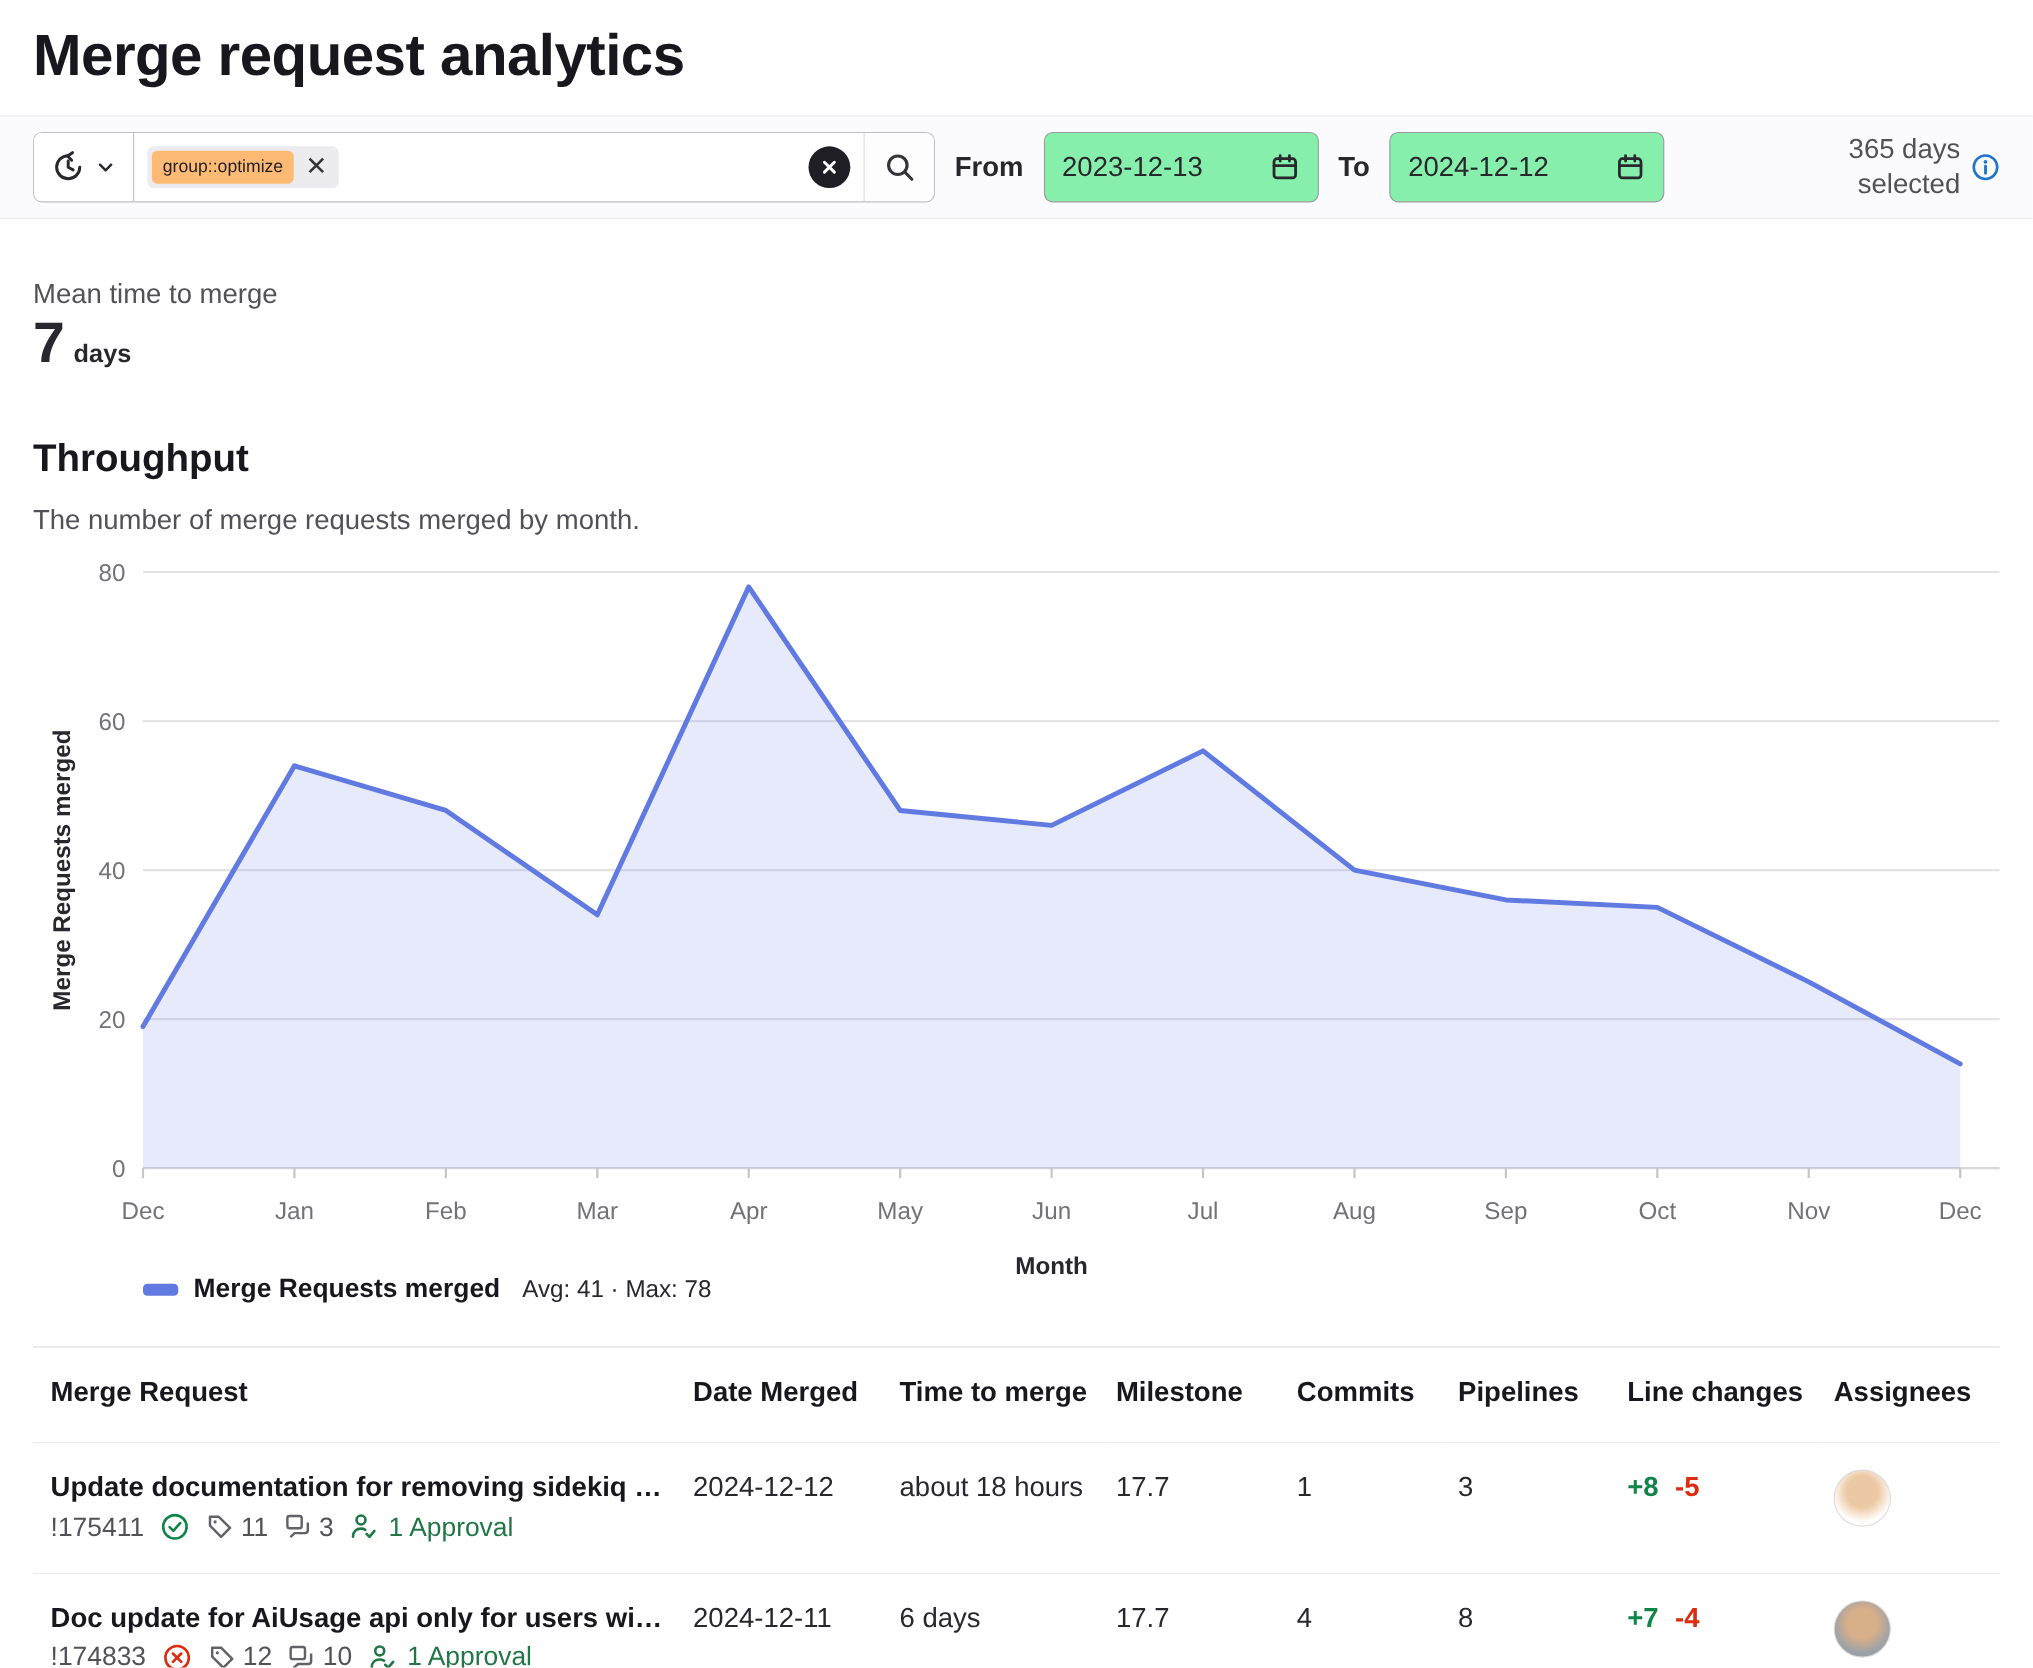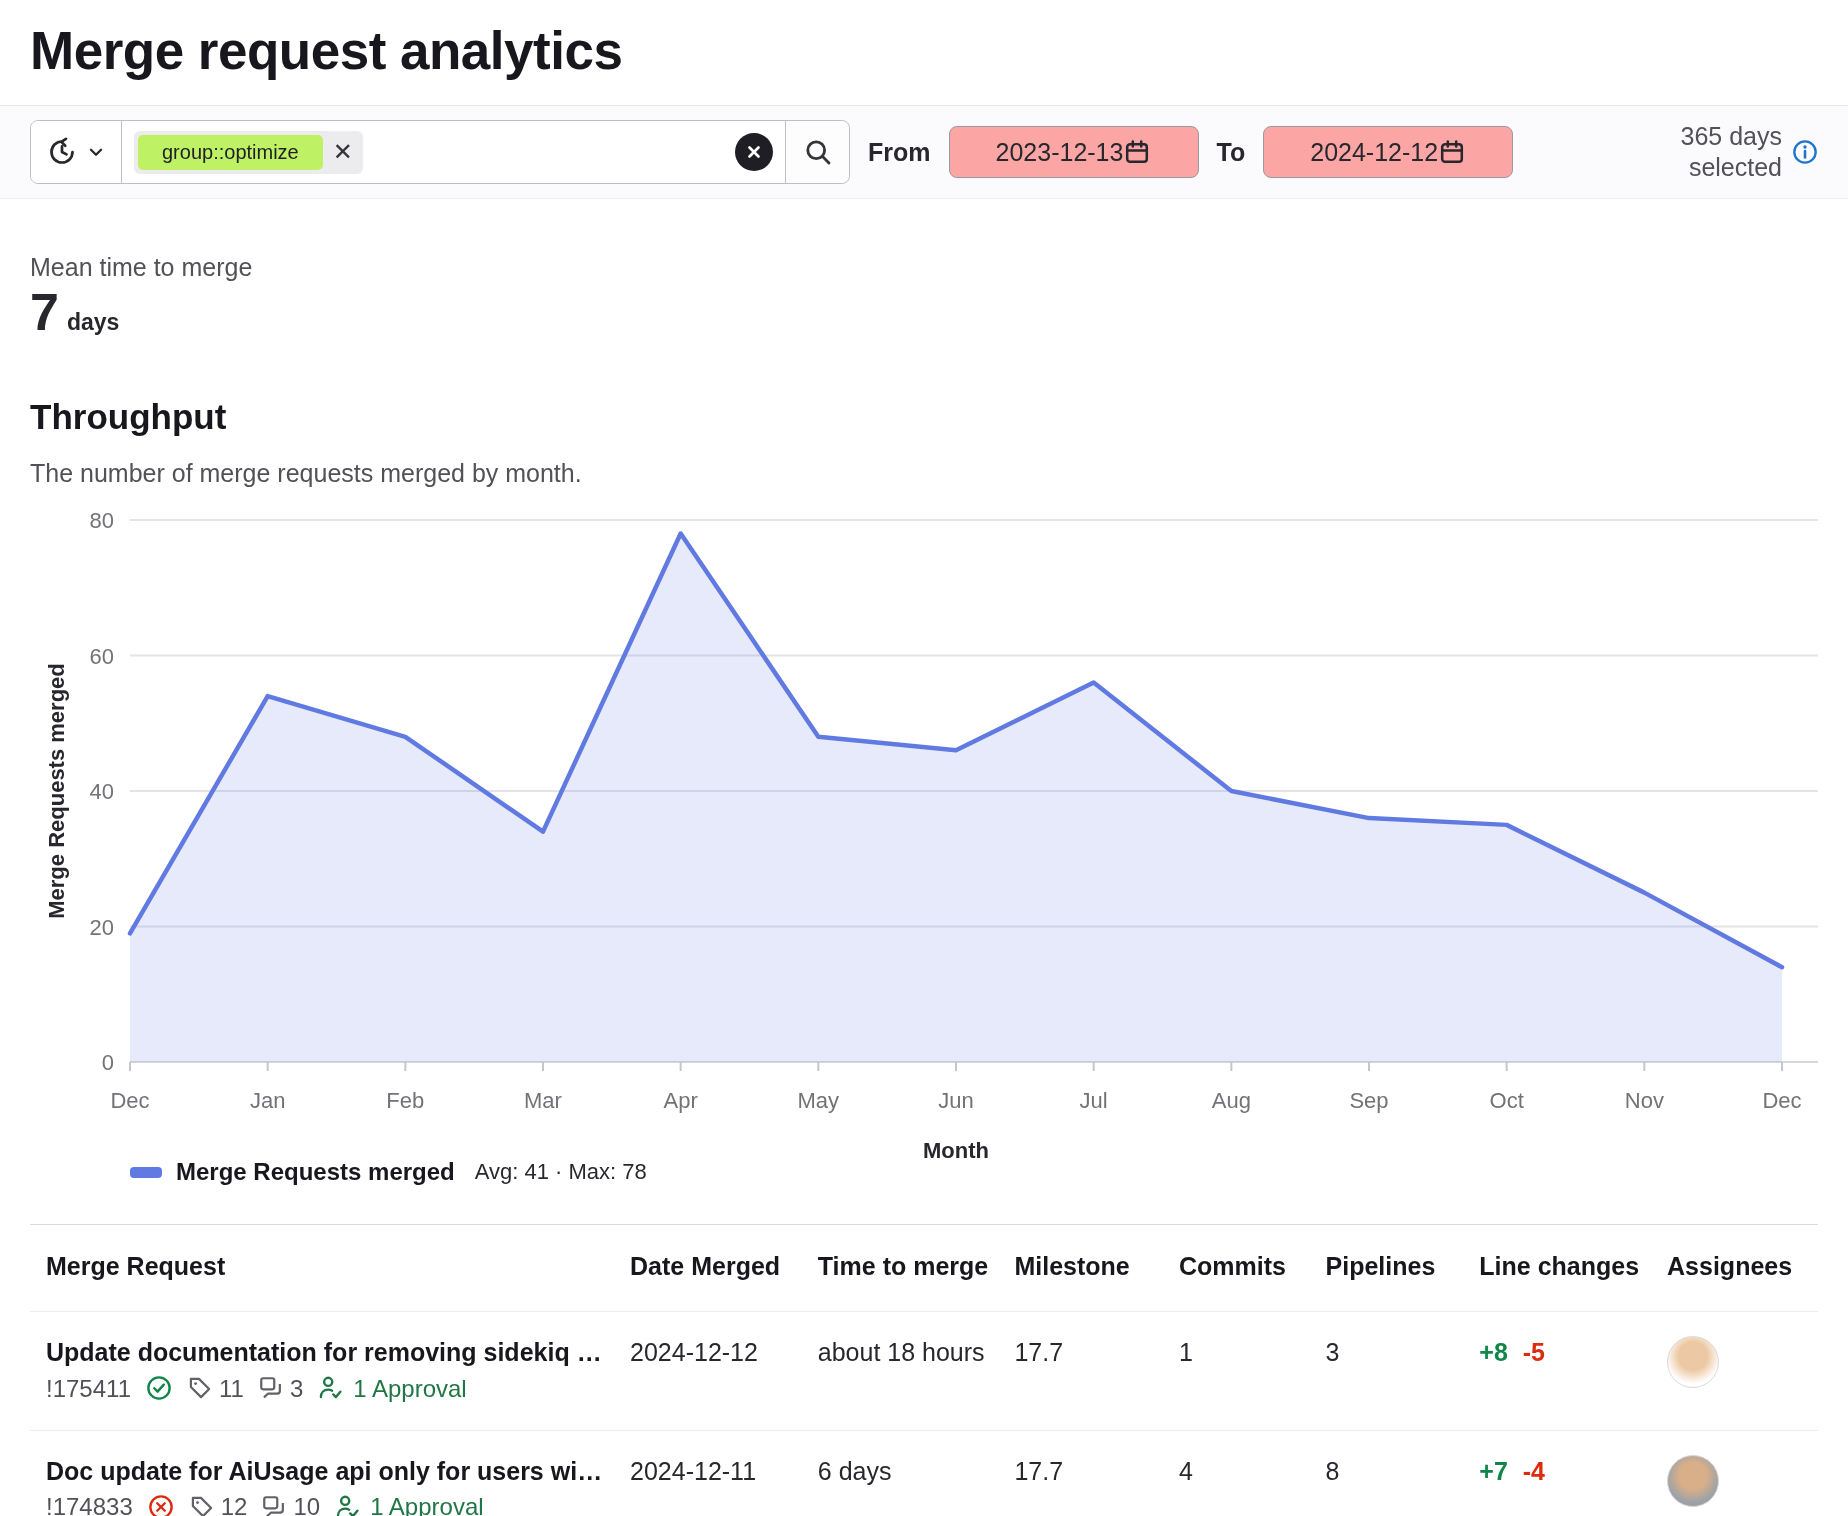--- a/index.html
+++ b/index.html
@@ -12,29 +12,29 @@
   h1.page-title { font-size:53px; font-weight:bold; letter-spacing:-0.5px; color:#18171d; }
 
   
   .filter-band { background:#fbfafd; border-top:1px solid #e8e8ea; border-bottom:1px solid #ececef;
     padding:14px 30px; display:flex; align-items:center; gap:18px; }
   .filtered-search { display:flex; align-items:stretch; height:64px; background:#fff;
     border:1.5px solid #bfbfc3; border-radius:8px; flex:1 1 auto; max-width:820px; overflow:hidden; }
   .fs-history { display:flex; align-items:center; gap:10px; padding:0 16px; border-right:1.5px solid #bfbfc3; cursor:pointer; background:#fff; }
   .fs-input-area { flex:1; display:flex; align-items:center; padding:0 12px; gap:10px; position:relative; }
   .fs-token { display:flex; align-items:center; background:#ececef; border-radius:6px; padding:4px 10px 4px 4px; gap:10px; }
-  .fs-token-value { background:#bef264; border-radius:5px; padding:6px 24px; font-size:20px; color:#1f1e24; }
+  .fs-token-value { background:#fdba74; border-radius:5px; padding:6px 10px; font-size:16px; color:#1f1e24; }
   .fs-token-close { font-size:24px; color:#35343a; background:none; border:none; cursor:pointer; line-height:1; }
   .fs-clear { margin-left:auto; width:38px; height:38px; border-radius:50%; background:#1f1e24; color:#fff;
     border:none; display:flex; align-items:center; justify-content:center; cursor:pointer; }
   .fs-search-btn { display:flex; align-items:center; justify-content:center; width:64px;
     border-left:1.5px solid #bfbfc3; background:#fdfdfe; cursor:pointer; border-top-right-radius:8px; border-bottom-right-radius:8px; }
   .date-label { font-size:25px; font-weight:bold; color:#28272d; }
-  .date-field { display:flex; align-items:center; justify-content:center; width:250px; height:52px;
-    border:1.5px solid #9a999e; border-radius:8px; background:#fca5a5; padding:0 16px; cursor:pointer; }
+  .date-field { display:flex; align-items:center; justify-content:space-between; width:250px; height:64px;
+    border:1.5px solid #9a999e; border-radius:8px; background:#86efac; padding:0 16px; cursor:pointer; }
   .date-value { font-size:25px; color:#28272d; }
   .days-selected { margin-left:auto; display:flex; align-items:center; gap:10px; }
   .days-selected-text { font-size:25px; color:#535158; text-align:right; max-width:150px; line-height:1.25; }
 
   
   .stat-block { padding:54px 30px 0 30px; }
   .stat-label { font-size:25px; color:#535158; }
   .stat-value-row { display:flex; align-items:baseline; gap:8px; margin-top:2px; }
   .stat-value { font-size:52px; font-weight:bold; color:#28272d; line-height:1.1; }
   .stat-unit { font-size:23px; font-weight:bold; color:#28272d; }

